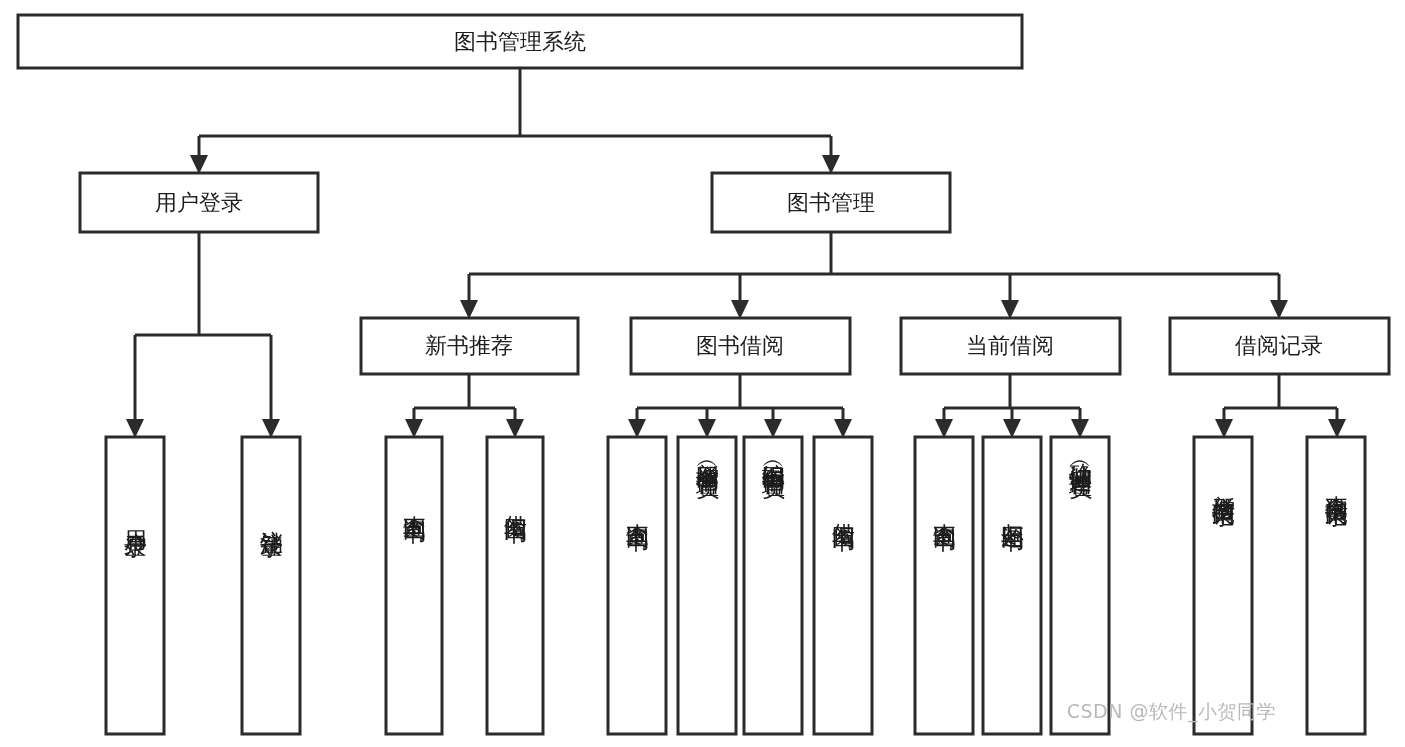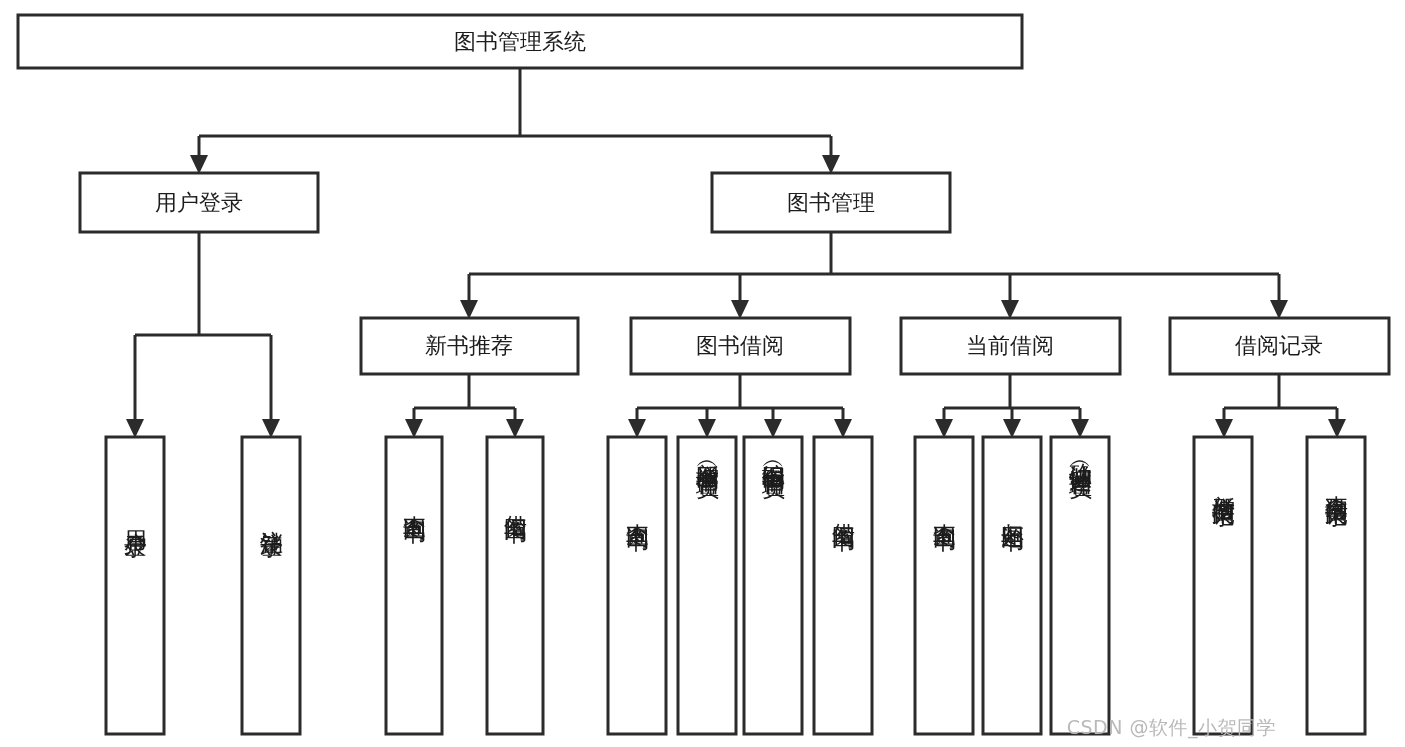--- a/index.html
+++ b/index.html
@@ -62,21 +62,21 @@
     font-family: "DejaVu Sans", "Liberation Sans", sans-serif;
     font-size: 23px;
     line-height: 1.12;
     letter-spacing: 2px;
     color: #1c1c1c;
     white-space: nowrap;
   }
   .watermark {
     position: absolute;
     right: 8px;
-    bottom: 6px;
+    bottom: 22px;
     font-family: "DejaVu Sans", "Liberation Sans", sans-serif;
     font-size: 19px;
     color: #b9b9b9;
     white-space: nowrap;
     letter-spacing: 0.5px;
   }
 </style>
 </head>
 <body>
 

